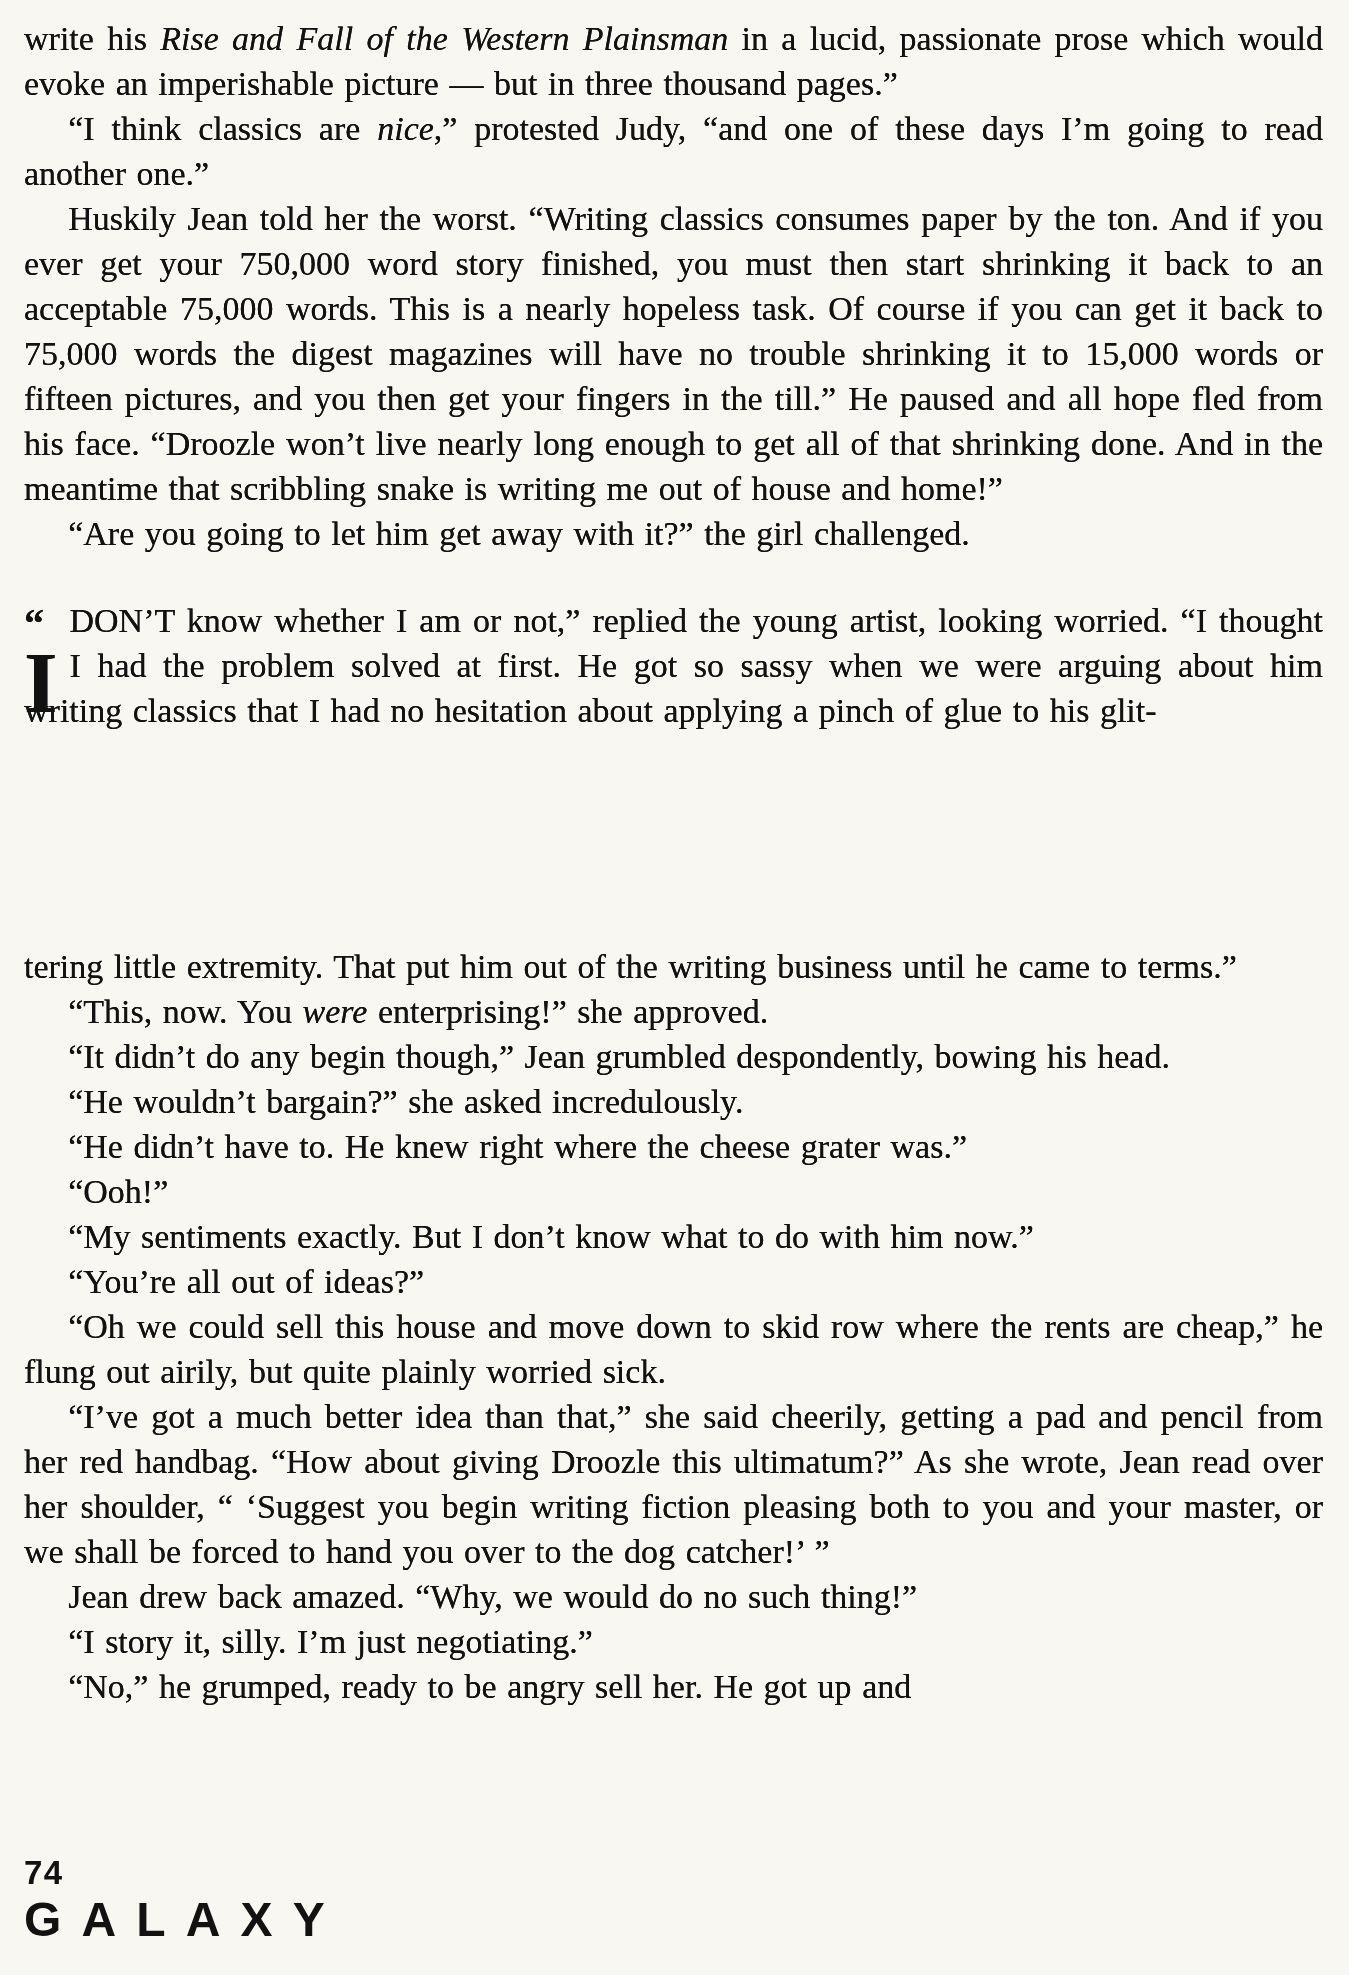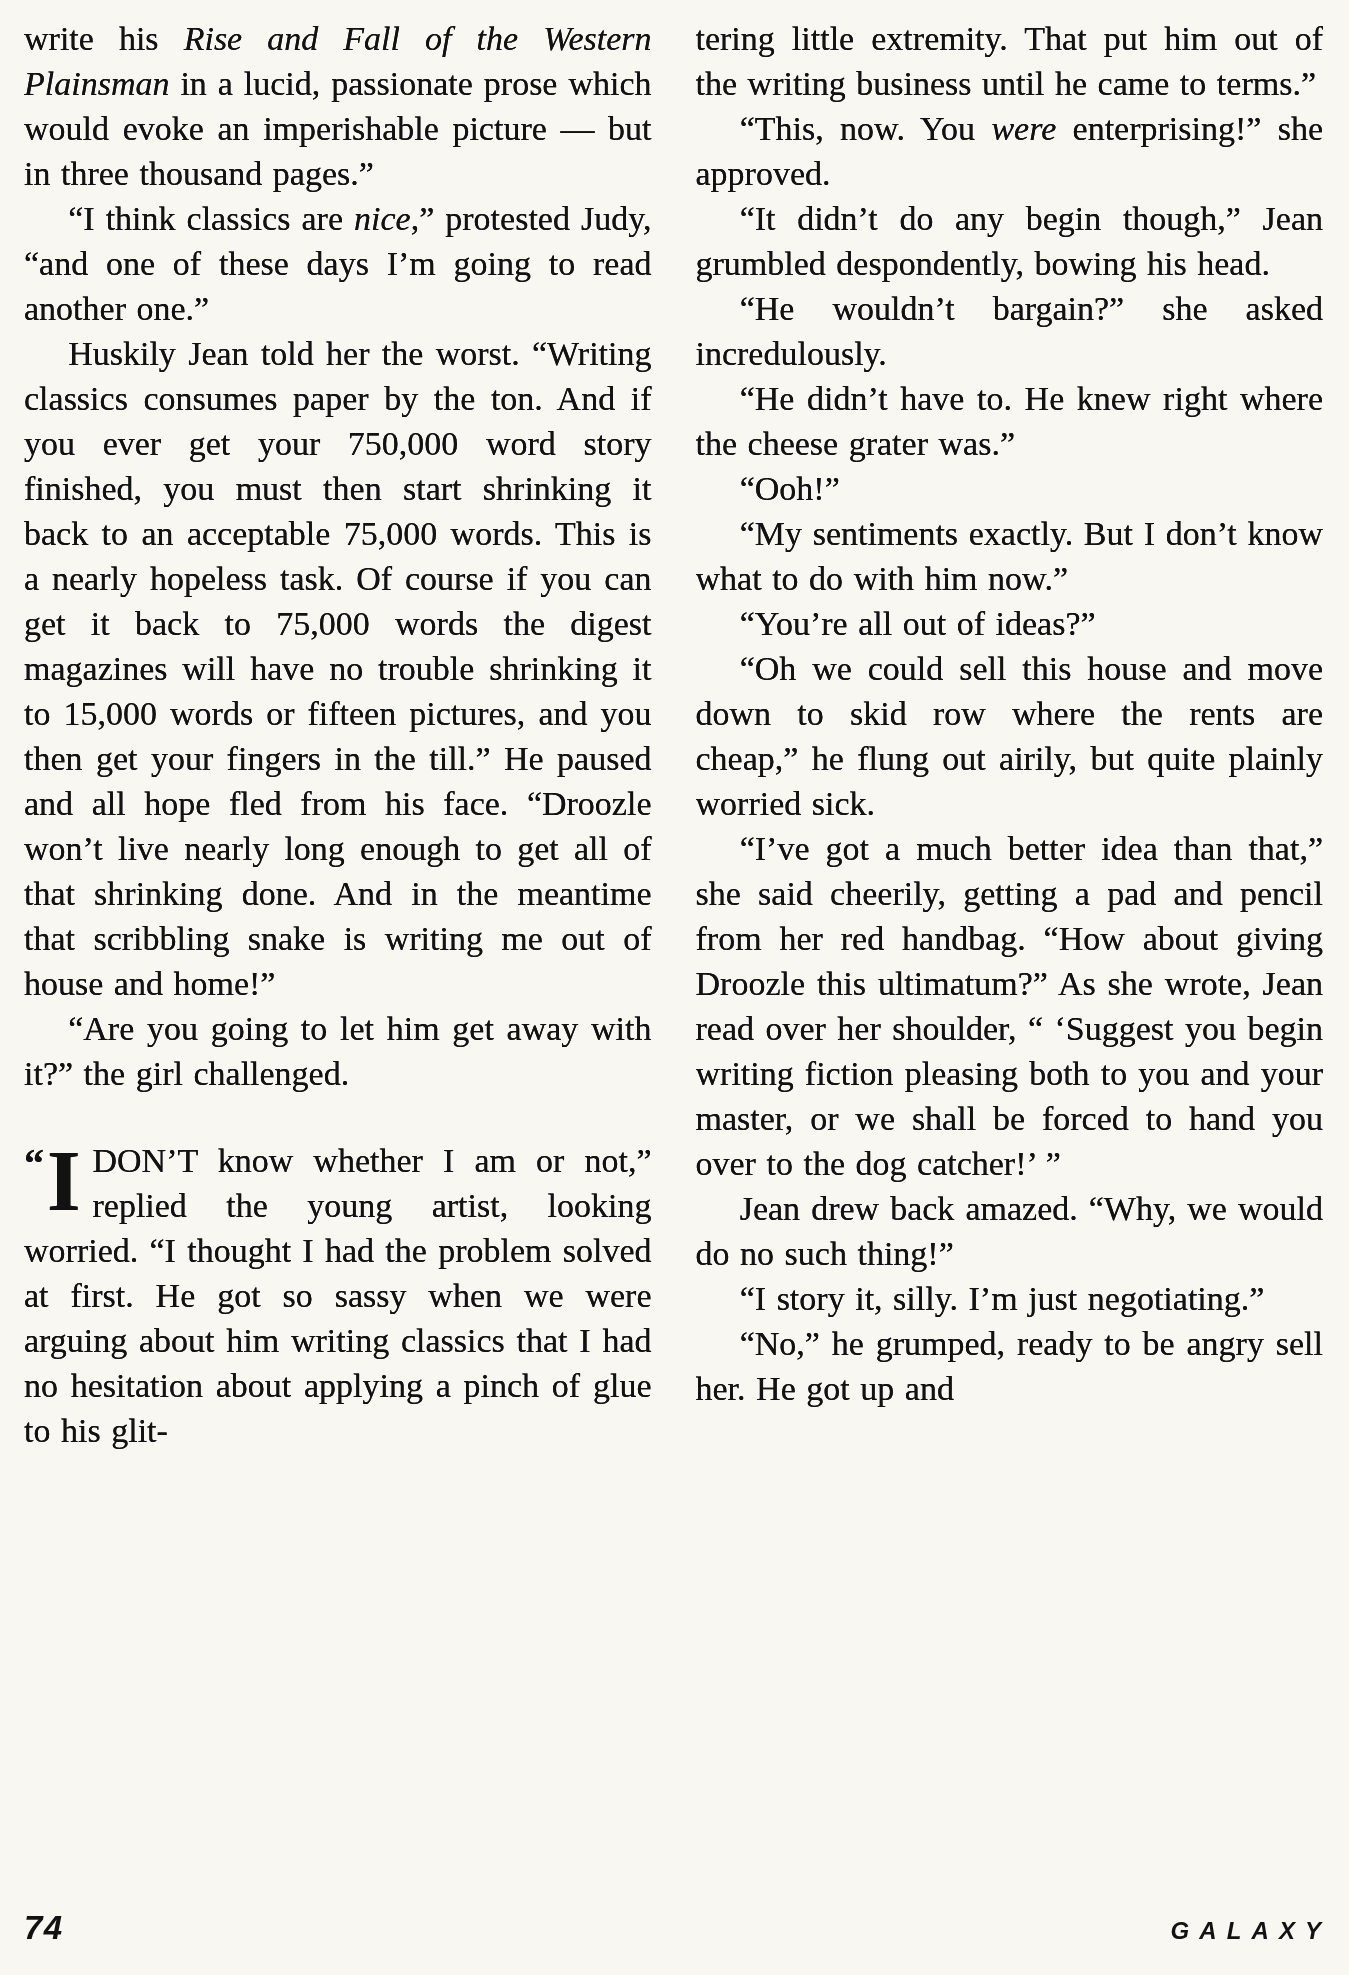--- a/index.html
+++ b/index.html
@@ -1,15 +1,15 @@
 <!DOCTYPE html>
 <html style="--paper: #f9f7f1; --ink: #121212;"><head>
 <meta charset="utf-8">
 <style>
-  * { margin: 0; padding: 0; box-sizing: border-box; }
+  * { margin: 0; padding: 0; box-sizing: border-box; flex-direction: column; }
   html, body { width: 1349px; }
   body {
     width: 1349px;
     height: 1975px;
     background: var(--paper, #f9f7f1);
     color: var(--ink, #121212);
     font-family: "Liberation Serif", "DejaVu Serif", serif;
     overflow: hidden;
   }
   .page {
@@ -49,22 +49,22 @@
   .dc-letter { font-size: 86px; line-height: 0.92; }
   em { font-style: italic; }
   .footer {
     display: flex;
     justify-content: space-between;
     align-items: baseline;
     padding: 26px 2px 8px 0;
     font-family: "Liberation Sans", sans-serif;
     font-weight: bold;
   }
-  .page-number { font-size: 33px; letter-spacing: 0.04em; font-style: italic; }
-  .magazine-name { font-size: 24px; letter-spacing: 0.42em; margin-right: -0.42em; font-style: italic; }
+  .page-number { font-size: 33px; letter-spacing: 0.04em; }
+  .magazine-name { font-size: 48px; letter-spacing: 0.42em; margin-right: -0.42em; }
 </style>
 </head>
 <body>
 
 <div class="page">
   <div class="columns">
     <div class="column" id="col-left">
         <p class="para"><span>write his </span><em>Rise and Fall of the Western Plainsman</em><span> in a lucid, passionate prose which would evoke an imperishable picture — but in three thousand pages.”</span></p>
         <p class="para indent"><span>“I think classics are </span><em>nice</em><span>,” protested Judy, “and one of these days I’m going to read another one.”</span></p>
         <p class="para indent"><span>Huskily Jean told her the worst. “Writing classics consumes paper by the ton. And if you ever get your 750,000 word story finished, you must then start shrinking it back to an acceptable 75,000 words. This is a nearly hopeless task. Of course if you can get it back to 75,000 words the digest magazines will have no trouble shrinking it to 15,000 words or fifteen pictures, and you then get your fingers in the till.” He paused and all hope fled from his face. “Droozle won’t live nearly long enough to get all of that shrinking done. And in the meantime that scribbling snake is writing me out of house and home!”</span></p>

